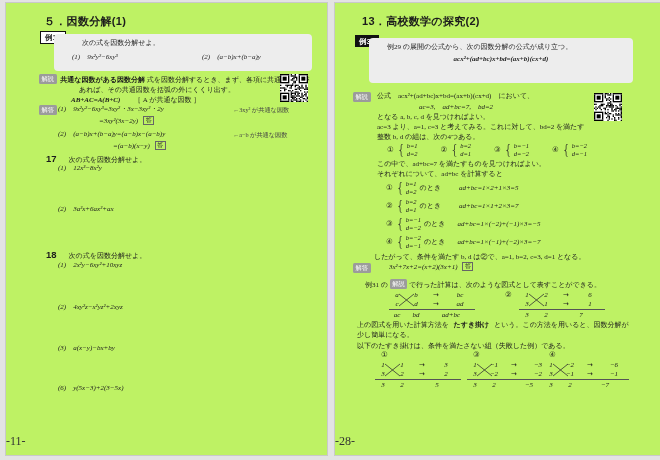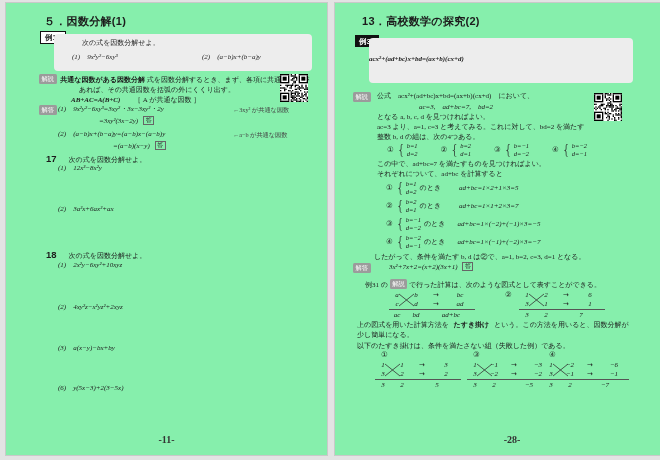--- a/index.html
+++ b/index.html
@@ -2,36 +2,36 @@
 <html><head>
 <meta charset="utf-8">
 <style>
   html,body{margin:0;padding:0;}
   body{
     width:660px;height:460px;position:relative;overflow:hidden;
     background:#e3e3e3;
     font-family:"Liberation Serif",serif;color:#1c1c1c;
     -webkit-font-smoothing:antialiased;
   }
-  .page{position:absolute;top:2px;width:321px;height:452px;background:#86efac;border:1px solid #c9c9c9;}
+  .page{position:absolute;top:2px;width:321px;height:452px;background:#bef264;border:1px solid #c9c9c9;}
   .page.left{left:5px;}
   .page.right{left:334px;padding-left:33px;}
   .abs{position:absolute;}
   .title{font-family:"Liberation Sans",sans-serif;font-weight:bold;font-size:11px;letter-spacing:0.3px;}
   .t{font-size:7px;line-height:10px;white-space:nowrap;}
   .math{font-style:italic;}
   .gothic{font-family:"Liberation Sans",sans-serif;font-weight:bold;font-style:normal;}
   .exbox{background:#ededed;border-radius:4px;}
   .exlabel-light{background:#fff;border:1px solid #111;font-family:"Liberation Sans",sans-serif;font-weight:bold;font-size:7.5px;line-height:9px;padding:1px 4px;}
   .exlabel-dark{background:#111;color:#fff;font-family:"Liberation Sans",sans-serif;font-weight:bold;font-size:7.5px;line-height:9px;padding:1.5px 4px;}
   .seclabel{display:inline-block;background:#9b9b9b;color:#fff;font-family:"Liberation Sans",sans-serif;font-size:6.3px;line-height:8px;padding:1px 2.5px;border-radius:1.5px;vertical-align:1px;}
   .note{font-size:6.2px;color:#444;white-space:nowrap;}
   .ansbox{display:inline-block;border:1px solid #666;font-size:6px;line-height:7px;padding:0 1.5px;margin-left:5px;font-style:normal;vertical-align:1px;}
   .pnum{font-family:"Liberation Sans",sans-serif;font-weight:bold;font-size:9.5px;}
-  .pageno{position:absolute;left:0;width:100%;text-align:center;font-size:10px;color:#333;font-weight:bold;}
+  .pageno{position:absolute;left:0;width:100%;font-size:12px;color:#333;}
   .circ{font-family:"DejaVu Sans",sans-serif;font-size:7.5px;font-style:normal;}
   .qr{width:28px;height:28px;background:#fff;fill:#000;display:block;}
   
   .opt{display:flex;align-items:center;}
   .brace{font-family:"DejaVu Sans",sans-serif;font-size:14px;font-weight:100;line-height:14px;margin:0 1px 0 3px;color:#222;}
   .pair{display:flex;flex-direction:column;font-size:6.5px;line-height:7.5px;font-style:italic;white-space:nowrap;}
   
   .tasuki{width:86px;}
   .trow{display:grid;grid-template-columns:16px 22px 18px 30px;height:9px;line-height:9px;font-size:7px;font-style:italic;}
   .trow span{text-align:center;}
@@ -236,21 +236,22 @@
 
   <div class="pageno" style="top:431px">-11-</div>
 </div>
 
 <div class="page right">
 
   <div class="abs title" style="left:27px;top:11px">13．高校数学の探究(2)</div>
 
   <div class="abs exlabel-dark" style="left:20px;top:32px">例31</div>
   <div class="abs exbox" style="left:34px;top:35px;width:264px;height:45px">
-    <div class="abs t math" style="left:0;top:16px;width:100%;font-weight:bold">acx²+(ad+bc)x+bd=(ax+b)(cx+d)</div>
+    <div class="abs t" style="left:18px;top:4px">例29 の展開の公式から、次の因数分解の公式が成り立つ。</div>
+    <div class="abs t math" style="left:0;top:16px;width:100%;text-align:center;font-weight:bold">acx²+(ad+bc)x+bd=(ax+b)(cx+d)</div>
   </div>
 
   <svg class="abs qr" viewBox="0 0 21 21" style="left:259px;top:90px">
       <rect x="0" y="0" width="7" height="1"></rect>
       <rect x="0" y="6" width="7" height="1"></rect>
       <rect x="0" y="1" width="1" height="5"></rect>
       <rect x="6" y="1" width="1" height="5"></rect>
       <rect x="2" y="2" width="3" height="3"></rect>
       <rect x="14" y="0" width="7" height="1"></rect>
       <rect x="14" y="6" width="7" height="1"></rect>

